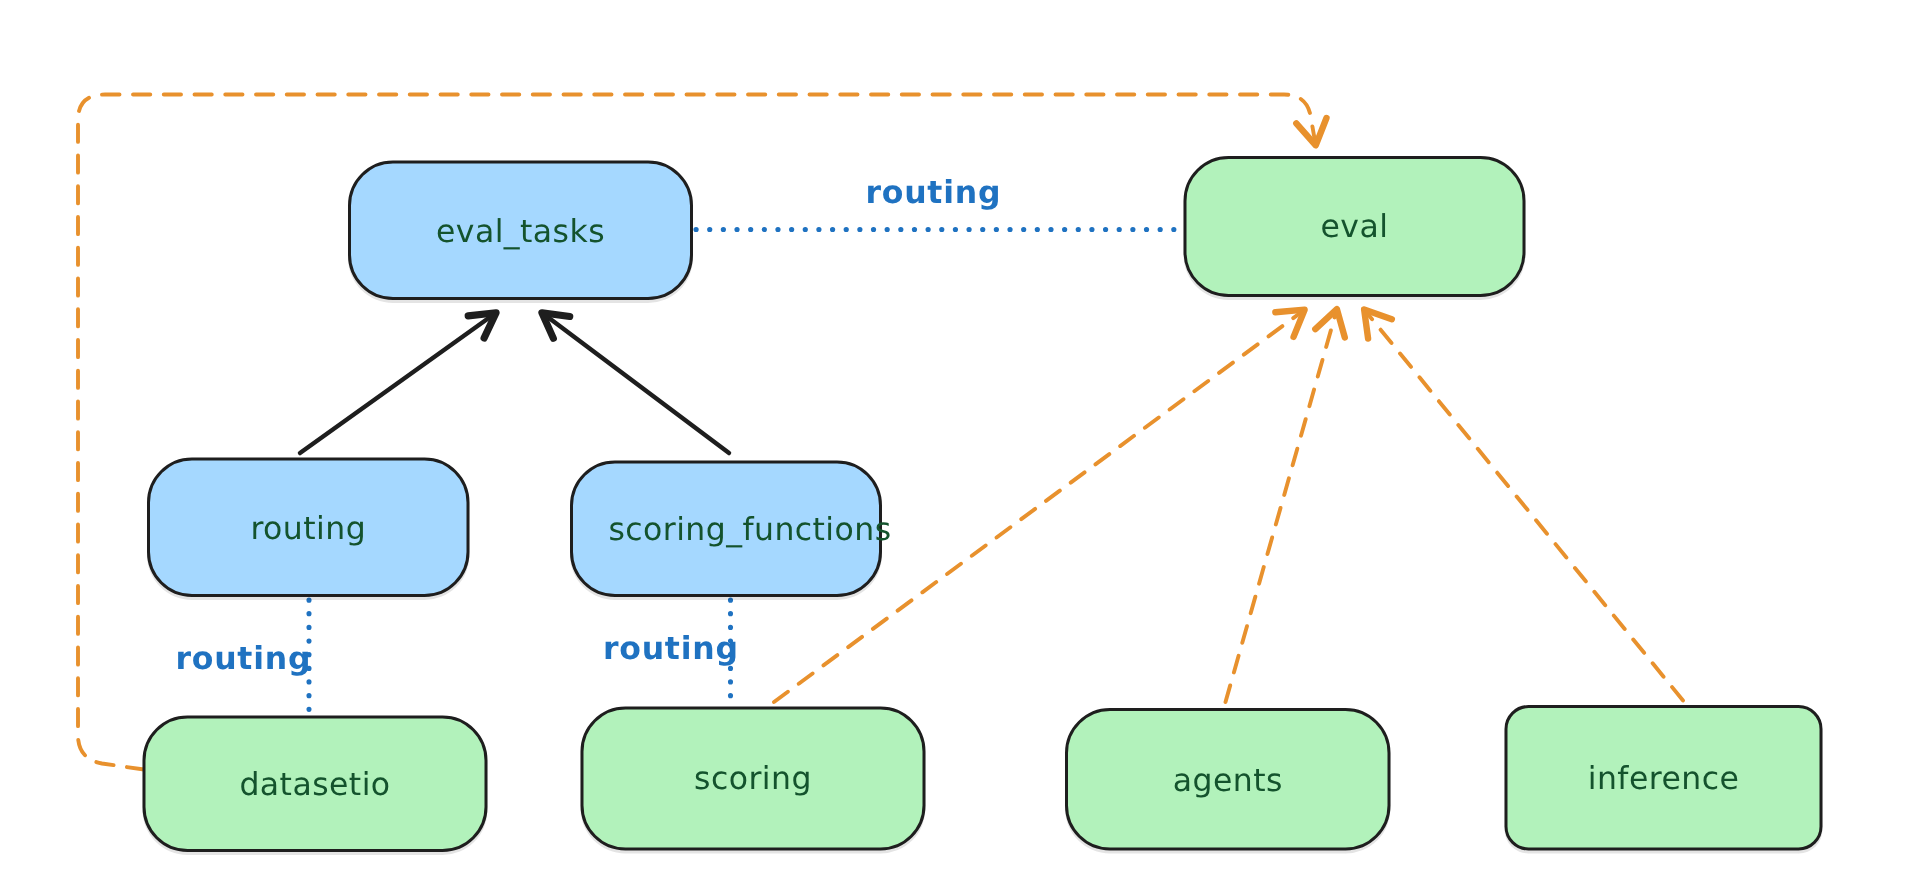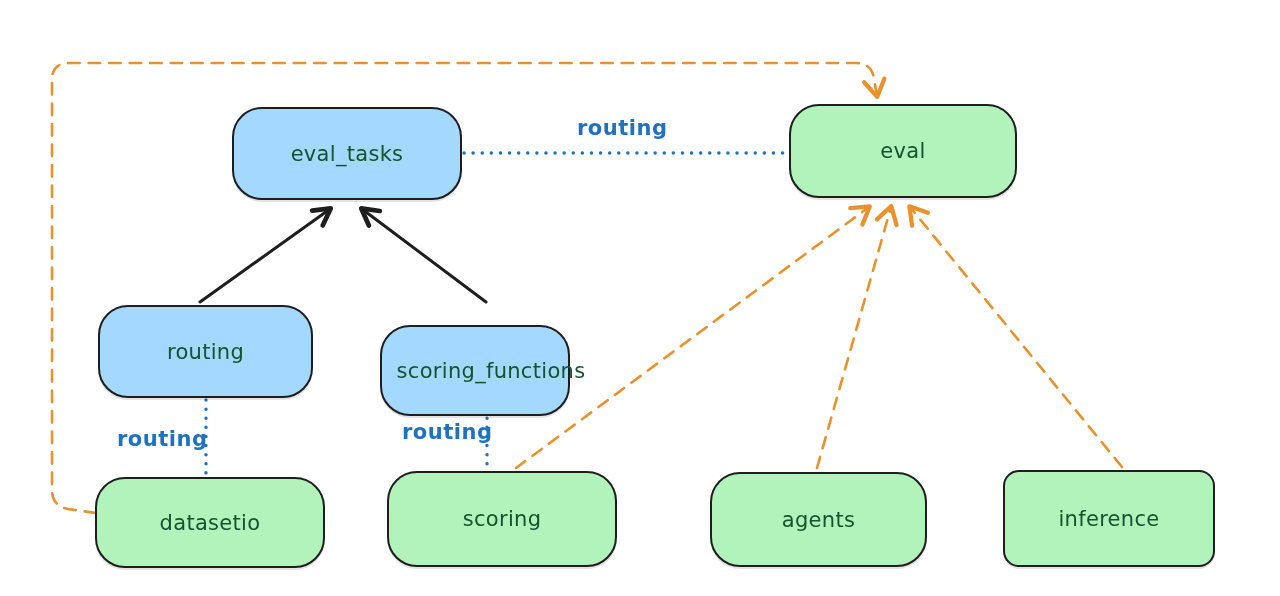--- a/index.html
+++ b/index.html
@@ -76,21 +76,21 @@
   </div>
 
   <div class="node node-green" style="left:789px; top:104px; width:228px; height:94px;">
     <span class="label">eval</span>
   </div>
 
   <div class="node node-blue" style="left:98px; top:305px; width:215px; height:93px;">
     <span class="label">routing</span>
   </div>
 
-  <div class="node node-blue" style="left:380px; top:325px; width:190px; height:91px;padding-left:32px;">
+  <div class="node node-blue" style="left:380px; top:307px; width:208px; height:91px;padding-left:32px;">
     <span class="label">scoring_functions</span>
   </div>
 
   <div class="node node-green" style="left:95px; top:477px; width:230px; height:91px;">
     <span class="label">datasetio</span>
   </div>
 
   <div class="node node-green" style="left:387px; top:471px; width:230px; height:96px;">
     <span class="label">scoring</span>
   </div>

